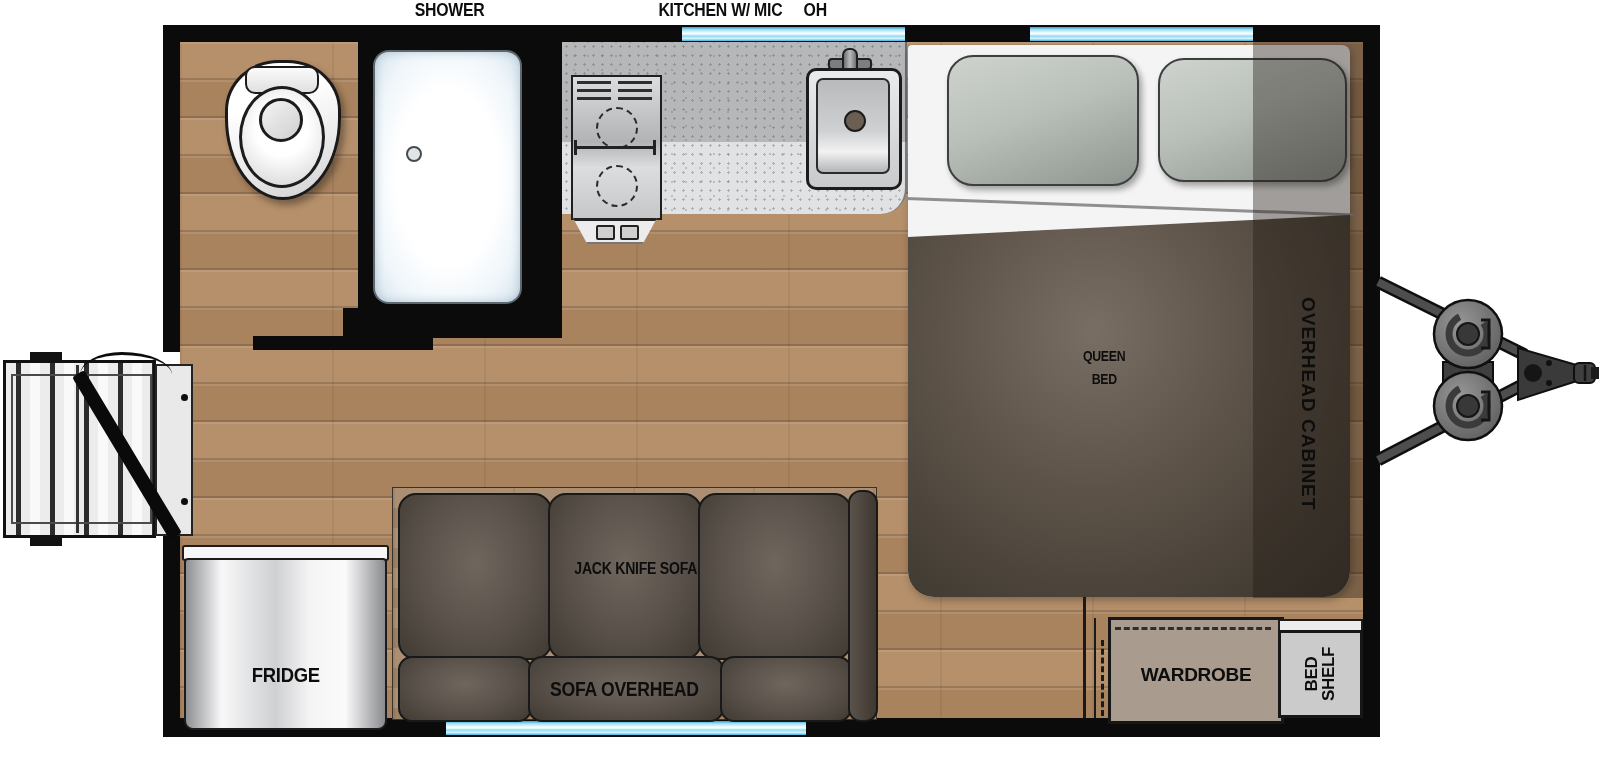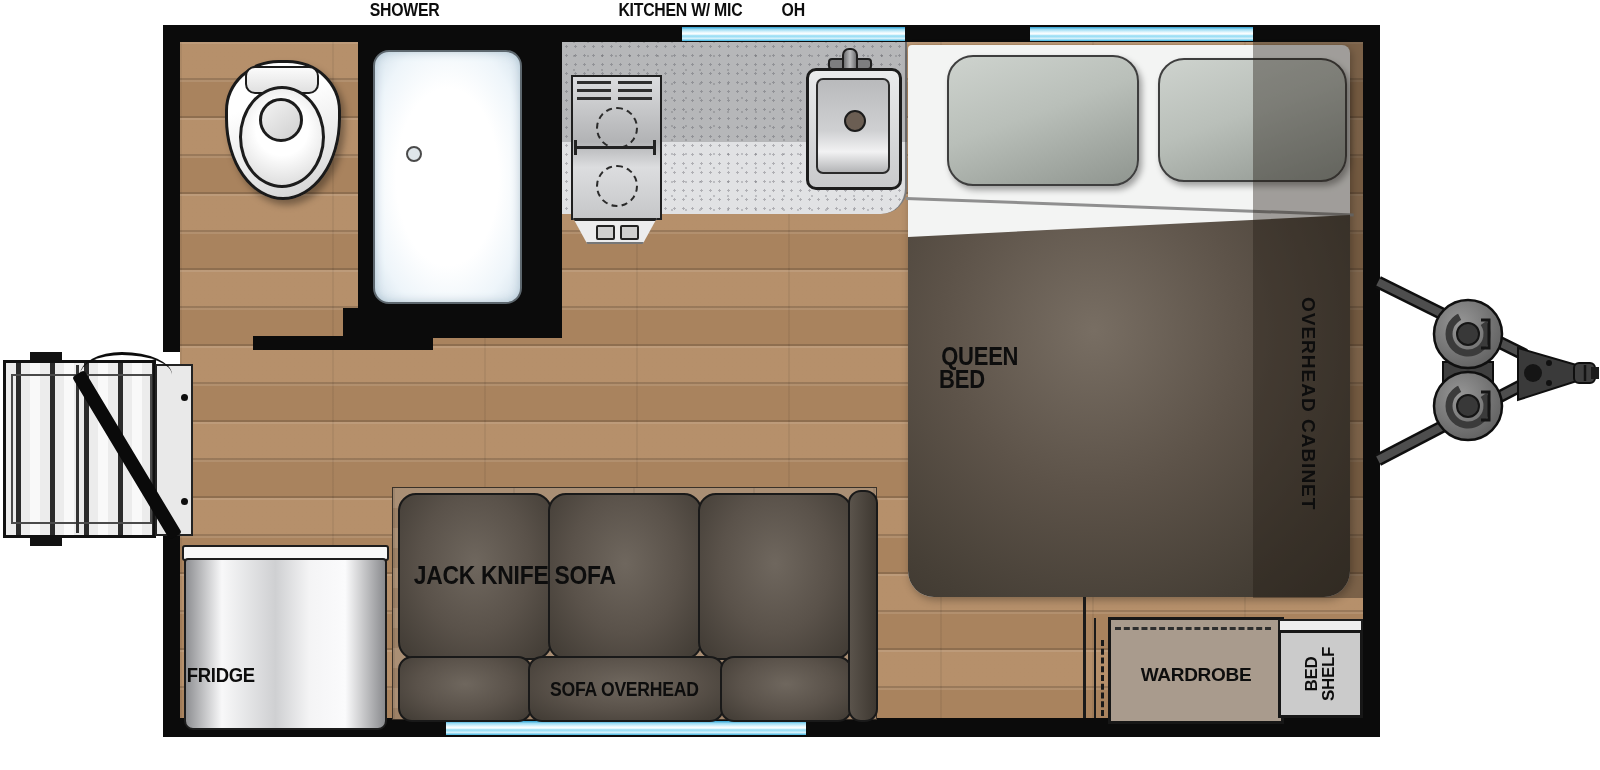--- a/index.html
+++ b/index.html
@@ -1,21 +1,21 @@
 <!DOCTYPE html>
 <html style="--wall: #0b0b0b; --floor: #b28a63; --window: #5ec9ed; --counter: #b8b9bb; --sheet: #f3f4f3; --blanket: #5a5148; --sofa: #57504a; --platform: #a5886c; --wardrobe: #a99b8d; --shelf: #cbcbcb; --fridge: #d9dadb;"><head>
 <meta charset="utf-8">
 <style>
   html,body{margin:0;padding:0;background:#fff;}
   .stage{position:relative;width:1600px;height:770px;background:#fff;overflow:hidden;
          font-family:"Liberation Sans","DejaVu Sans",sans-serif;color:#111;}
   .abs{position:absolute;}
   .lbl{font-weight:900;letter-spacing:-0.3px;color:#0d0d0d;white-space:nowrap;}
   .lbl .sq{display:inline-block;transform:scaleX(.88);}
-  .tc{text-align:left;}
+  .tc{text-align:center;}
 
   
   .lbl-shower{left:365px;top:0px;width:170px;font-size:18px;}
   .lbl-kitchen{left:610px;top:0px;width:220px;font-size:18px;}
   .lbl-oh{left:780px;top:0px;width:70px;font-size:18px;}
   .lbl-storage{left:1000px;top:741px;width:353px;font-size:21px;text-align:right;}
 
   
   .walls{left:163px;top:25px;width:1217px;height:712px;background:var(--wall,#0b0b0b);}
   .door-opening{left:158px;top:352px;width:25px;height:180px;background:#fff;}
@@ -88,21 +88,21 @@
   .pillow{border:2px solid #3e3e3e;border-radius:26px;
     background:linear-gradient(160deg,#ced3ce 0%,#b9bfb9 45%,#8f958f 100%);
     box-shadow:3px 4px 6px rgba(0,0,0,.35);}
   .pillow-1{left:39px;top:10px;width:188px;height:127px;}
   .pillow-2{left:250px;top:13px;width:185px;height:120px;}
   .bed-crease{left:-2px;top:152px;width:448px;height:3px;background:#8f8f8f;
     transform:rotate(2.1deg);transform-origin:left center;}
   .blanket{left:0;top:160px;width:442px;height:392px;border-radius:0 0 26px 26px;
     clip-path:polygon(0 32px,100% 10px,100% 100%,0 100%);
     background:radial-gradient(ellipse at 42% 32%,#786e63 0%,#5d5349 42%,#463f36 78%,#3a342c 100%);}
-  .lbl-queenbed{left:28px;top:300px;width:320px;font-size:25px;line-height:23px;}
+  .lbl-queenbed{left:36px;top:300px;width:320px;font-size:14px;line-height:23px;}
   .oh-cab{left:1253px;top:42px;width:110px;height:556px;background:rgba(36,28,20,.40);
     display:flex;align-items:flex-start;justify-content:center;}
   .lbl-ohcab{writing-mode:vertical-rl;font-size:19px;font-weight:900;letter-spacing:1px;color:#0d0d0d;
     margin-top:255px;white-space:nowrap;}
 
   
   .slide-line-a{left:1083px;top:597px;width:3px;height:121px;background:#1a1a1a;}
   .slide-line-b{left:1094px;top:618px;width:2px;height:100px;background:#1a1a1a;}
   .slide-dash{left:1101px;top:640px;width:0;height:76px;border-left:3px dashed #1a1a1a;}
   .wardrobe{left:1108px;top:617px;width:170px;height:101px;background:var(--wardrobe,#a99b8d);
@@ -127,22 +127,22 @@
       repeating-linear-gradient(180deg,rgba(255,255,255,.06) 0 20px,rgba(0,0,0,.05) 20px 40px);
     border:1px solid #3a3128;}
   .cushion{border:2px solid #191919;
     background:radial-gradient(ellipse at 50% 42%,#6f675e 0%,#5a524a 52%,#443e37 92%);}
   .back-c{top:493px;height:163px;border-radius:18px;}
   .bc-1{left:398px;width:150px;} .bc-2{left:548px;width:150px;} .bc-3{left:698px;width:150px;}
   .seat-c{top:656px;height:62px;border-radius:14px;}
   .sc-1{left:398px;width:130px;} .sc-2{left:528px;width:192px;} .sc-3{left:720px;width:128px;}
   .armrest{left:848px;top:490px;width:26px;height:228px;border:2px solid #191919;border-radius:13px;
     background:linear-gradient(90deg,#5a534b,#3e3831);}
-  .lbl-sofa{left:400px;top:560px;width:472px;font-size:26px;}
-  .lbl-sofaoh{left:528px;top:678px;width:192px;font-size:20px;margin-left:12px;}
+  .lbl-sofa{left:400px;top:560px;width:472px;font-size:16px;}
+  .lbl-sofaoh{left:528px;top:678px;width:192px;font-size:20px;}
 
   
   .steps{left:3px;top:360px;width:153px;height:178px;background:#efefef;border:3px solid #111;box-sizing:border-box;
     background-image:repeating-linear-gradient(90deg,#ececec 0 10px,#2b2b2b 10px 15px,#ececec 15px 24px,#f9f9f9 24px 34px);}
   .steps-frame{left:5px;top:11px;width:137px;height:146px;border:2px solid #4a4a4a;}
   .steps-divider{left:70px;top:2px;width:3px;height:168px;background:#333;}
   .step-tab{width:32px;height:10px;background:#111;}
   .tab-top{left:30px;top:352px;} .tab-bottom{left:30px;top:536px;}
   .door-frame{left:155px;top:364px;width:38px;height:172px;background:#e9e9e9;border:2.5px solid #232323;box-sizing:border-box;}
   .hinge{width:7px;height:7px;border-radius:50%;background:#0d0d0d;}

